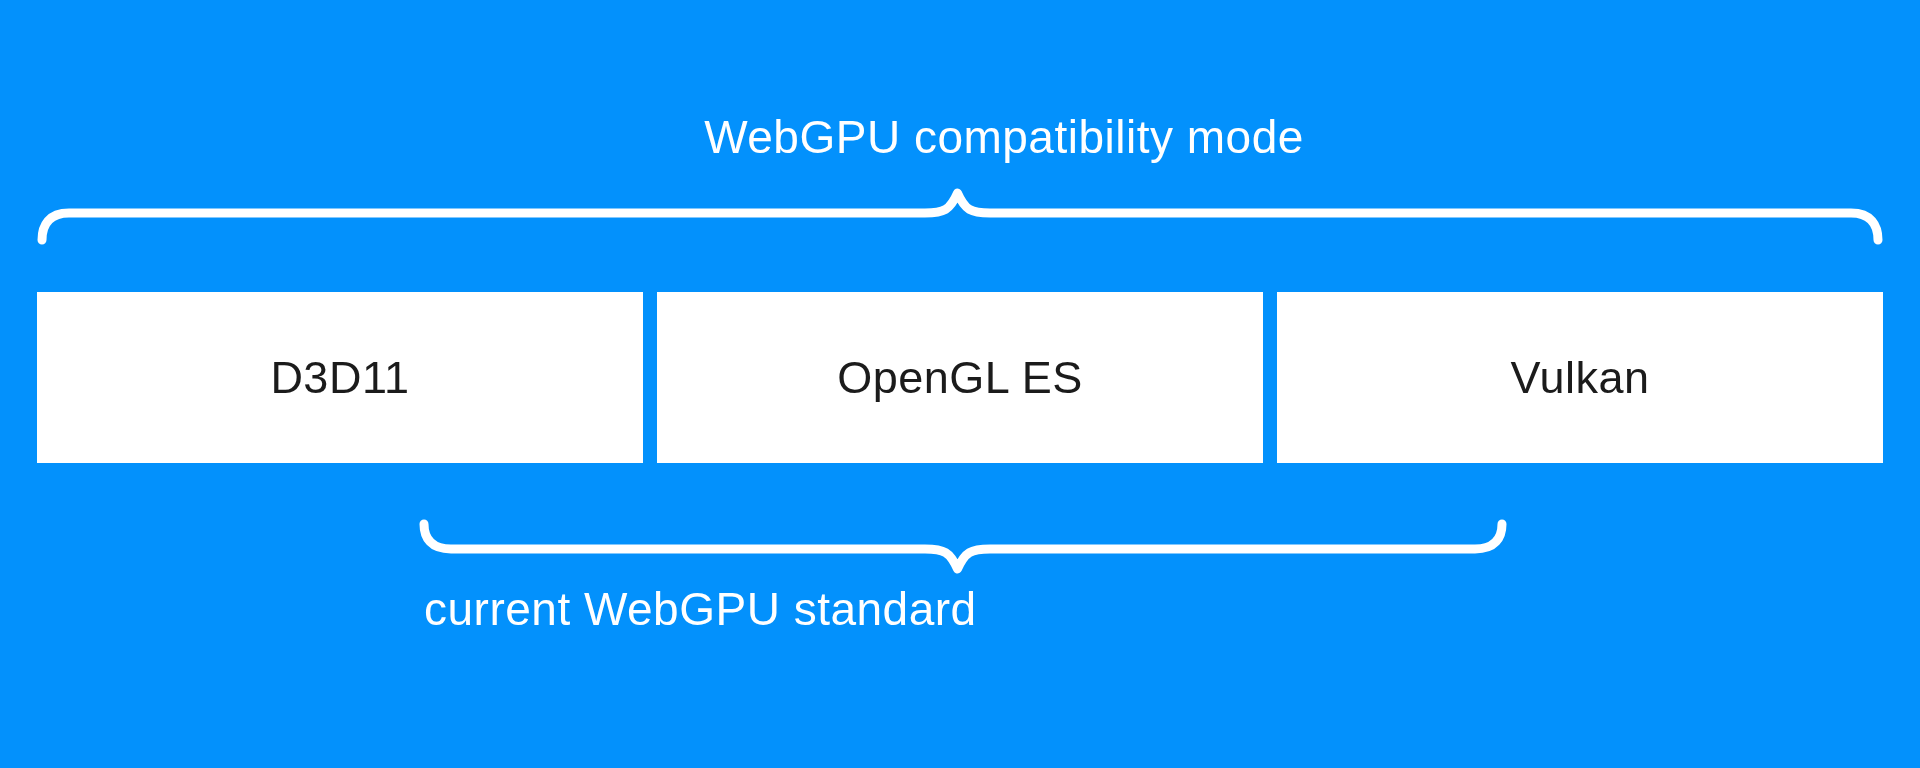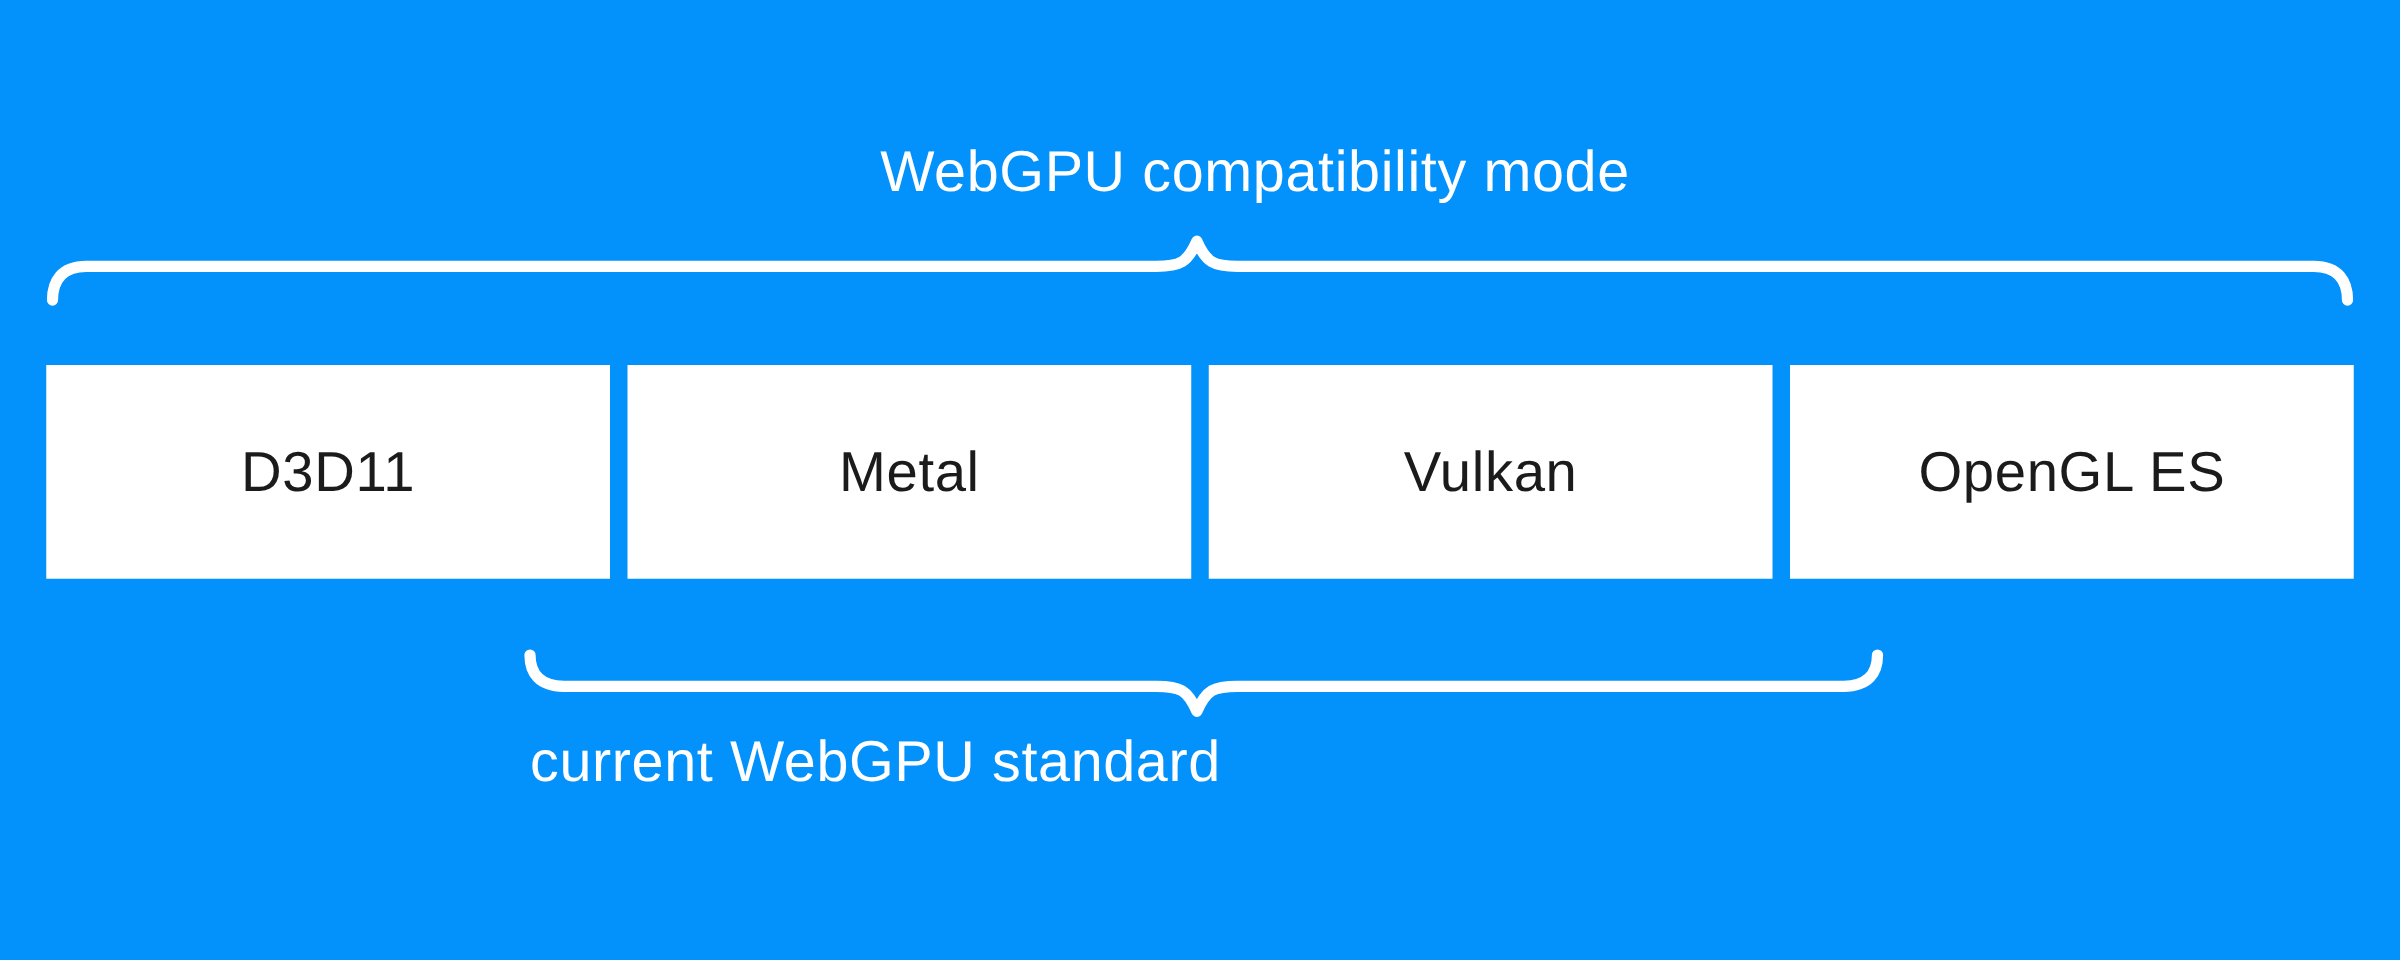--- a/index.html
+++ b/index.html
@@ -93,25 +93,22 @@
              C 965 552, 971 549, 990 549
              L 1475 549
              C 1495 549, 1502 538, 1502 524"></path>
   </svg>
 
   <div class="box-row">
     <div class="platform-box">
       <span>D3D11</span>
     </div>
     <div class="platform-box">
-      <span>Metal</span>
+      <span>OpenGL ES</span>
     </div>
     <div class="platform-box">
       <span>Vulkan</span>
-    </div>
-    <div class="platform-box">
-      <span>OpenGL ES</span>
     </div>
   </div>
 
   <div class="bottom-label">current WebGPU standard</div>
 
 </div>
 
 </body></html>

